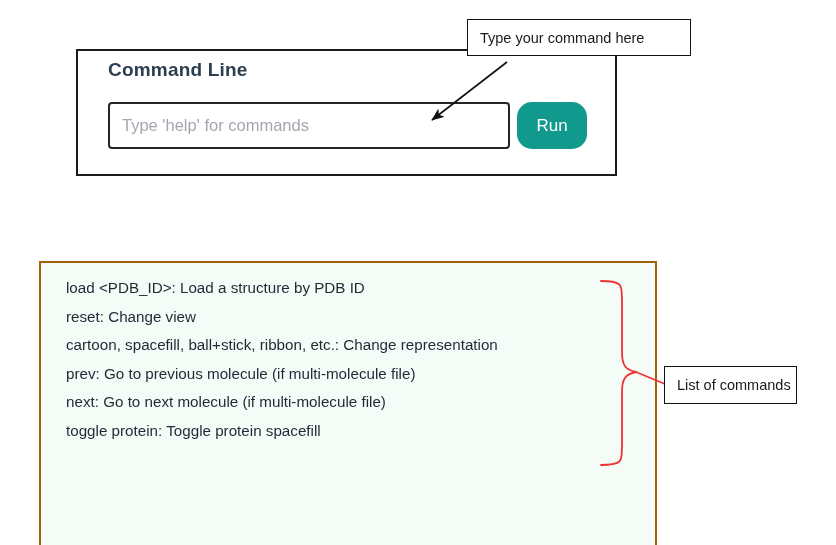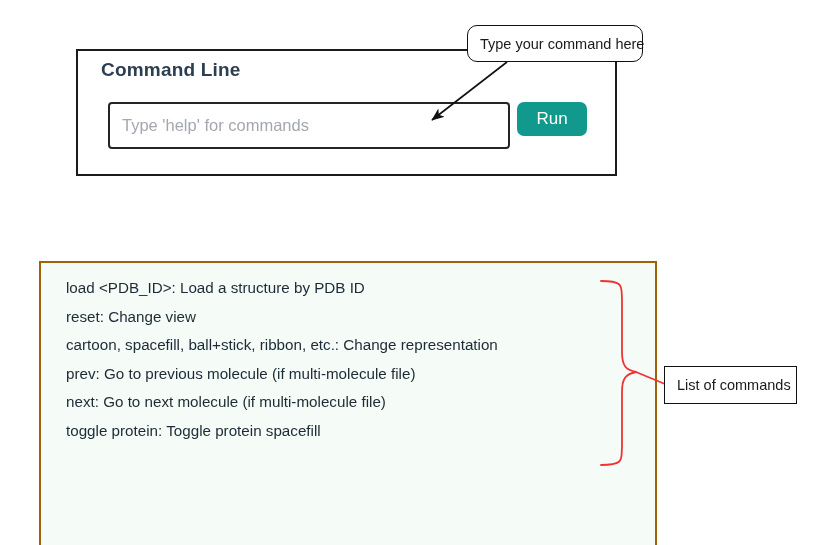--- a/index.html
+++ b/index.html
@@ -23,21 +23,21 @@
     left: 76px;
     top: 49px;
     width: 541px;
     height: 127px;
     box-sizing: border-box;
     border: 2px solid #1b1b1b;
     background: #ffffff;
   }
   #command-title {
     position: absolute;
-    left: 23px;
+    left: 30px;
     top: 8px;
     font-size: 19px;
     font-weight: bold;
     color: #2c3e50;
     letter-spacing: 0.2px;
     white-space: nowrap;
   }
   #command-input {
     position: absolute;
     left: 30px;
@@ -56,24 +56,24 @@
   }
   #command-input::placeholder {
     color: #a3a7b0;
     opacity: 1;
   }
   #run-button {
     position: absolute;
     left: 439px;
     top: 51px;
     width: 70px;
-    height: 34px;
+    height: 47px;
     box-sizing: border-box;
     border: none;
-    border-radius: 7px;
+    border-radius: 15px;
     background: #11998e;
     color: #ffffff;
     font-family: "Liberation Sans", sans-serif;
     font-size: 17px;
     cursor: pointer;
     display: flex;
     align-items: center;
     justify-content: center;
   }
 
@@ -109,25 +109,24 @@
     background: #ffffff;
     display: flex;
     align-items: center;
     font-size: 14.5px;
     color: #1a1a1a;
     white-space: nowrap;
     z-index: 20;
   }
   #callout-type-command {
     left: 467px;
-    top: 25px;
-    width: 176px;
+    top: 19px;
+    width: 224px;
     height: 37px;
     padding-left: 12px;
-    border-radius: 10px;
   }
   #callout-list-commands {
     left: 664px;
     top: 366px;
     width: 133px;
     height: 38px;
     padding-left: 12px;
   }
 
   

